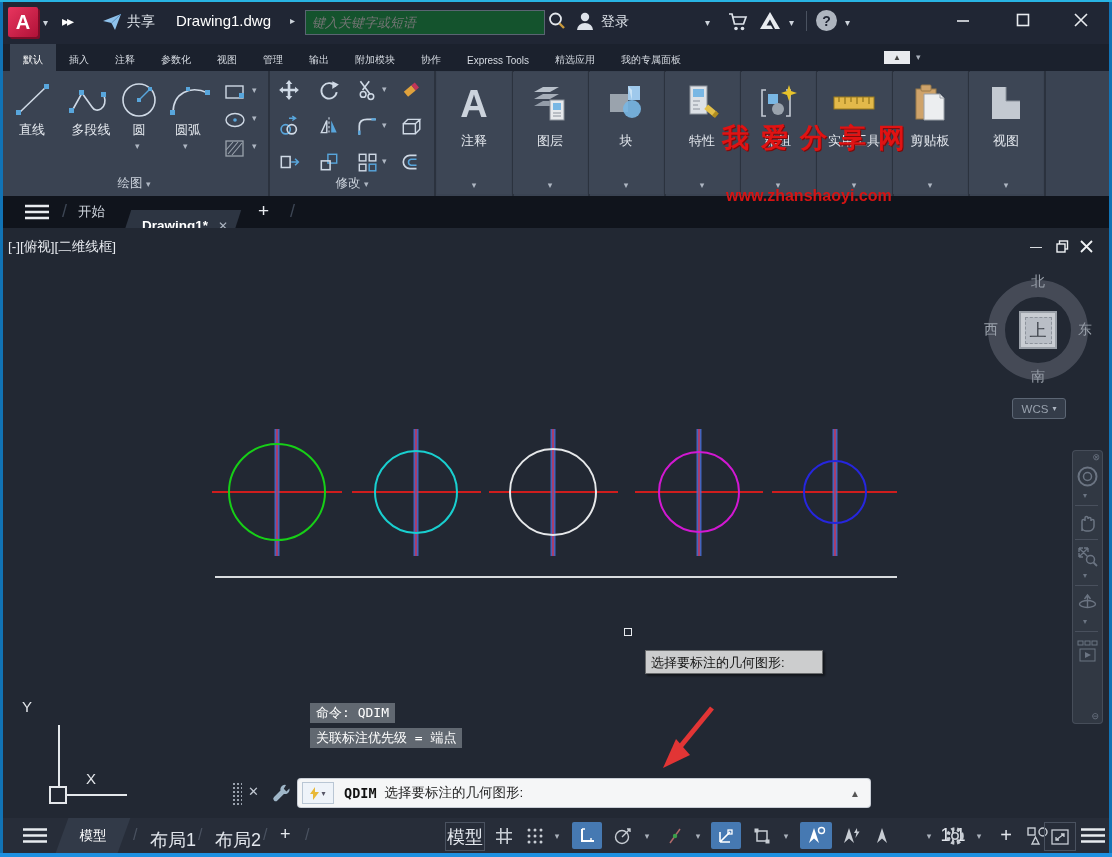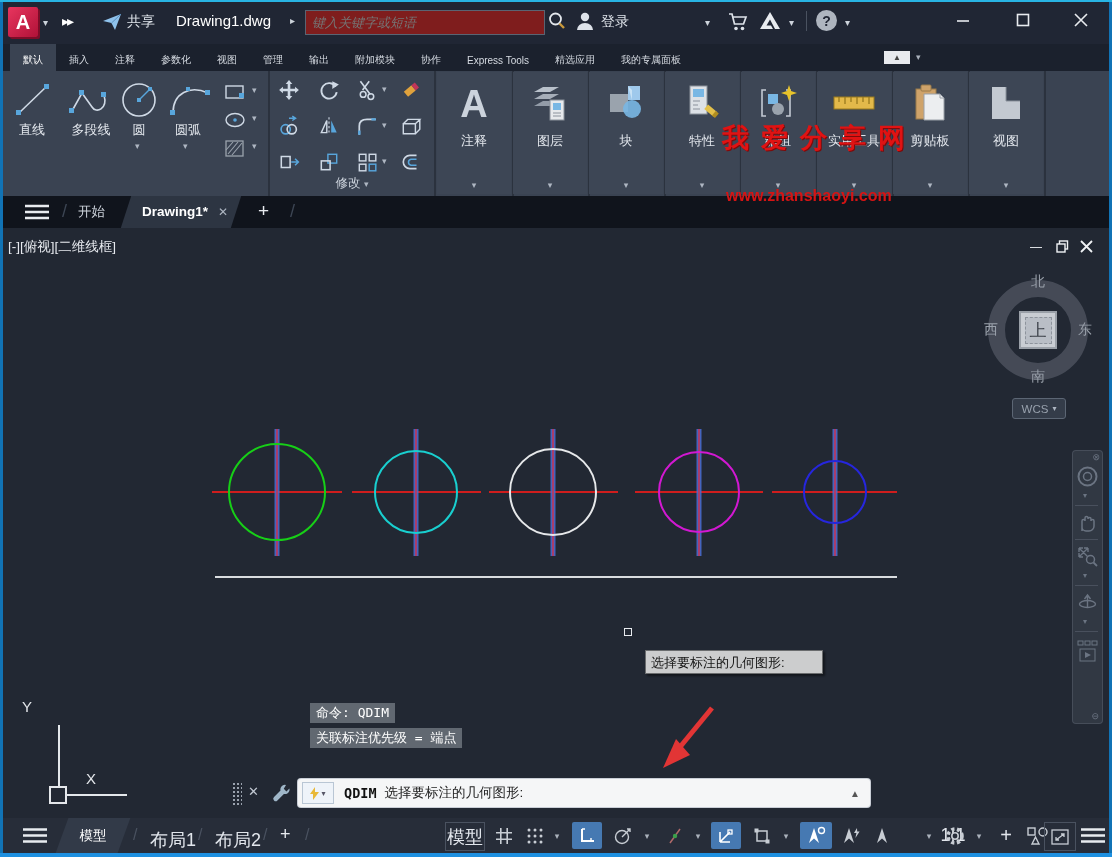--- a/index.html
+++ b/index.html
@@ -13,21 +13,21 @@
   .edge-right{right:0;top:2px;width:3px;height:851px;background:#1173b5;}
   .edge-bottom{left:0;bottom:0;width:1112px;height:4px;background:#1e90e0;}
 
   
   #titlebar{left:0;top:0;width:1112px;height:44px;background:#202634;}
   #applogo{left:8px;top:7px;width:30px;height:30px;background:linear-gradient(135deg,#e8355e,#b01238);
            color:#fff;font-weight:bold;font-size:20px;text-align:center;line-height:30px;border-radius:2px;
            box-shadow:2px 2px 0 #7d0c28;}
   .tb-caret{color:#cdd3db;font-size:10px;}
   .tb-txt{color:#dfe4ea;font-size:14px;}
-  #search-box{left:305px;top:10px;width:238px;height:23px;background:#7f1d1d;border:1px solid #5a6472;}
+  #search-box{left:305px;top:10px;width:238px;height:23px;background:#14532d;border:1px solid #5a6472;}
   #search-box input{width:100%;height:100%;background:transparent;border:none;outline:none;
       font-style:italic;color:#9aa3b0;font-size:13px;padding:0 6px;box-sizing:border-box;font-family:"Liberation Sans",sans-serif;}
   .winbtn{top:0;width:46px;height:40px;display:flex;align-items:center;justify-content:center;color:#e8ebef;}
 
   
   #tabrow{left:0;top:44px;width:1112px;height:27px;background:#1b212d;display:flex;align-items:stretch;padding-left:10px;box-sizing:border-box;}
   .rtab{display:flex;align-items:center;padding:16px 13px;color:#d6dbe2;font-size:10px;cursor:default;white-space:nowrap;}
   .rtab.active{background:#3a4352;color:#ffffff;}
   #ribbon-collapse{left:884px;top:51px;width:26px;height:13px;background:#e8eaee;display:flex;align-items:center;justify-content:center;color:#444;font-size:8px;}
   #ribbon-collapse-caret{left:916px;top:52px;color:#aab1bb;font-size:9px;}
@@ -42,21 +42,21 @@
   .bigpanel .bicon{margin-top:6px;height:52px;display:flex;align-items:center;justify-content:center;}
   .bigpanel .blabel{color:#e2e6ec;font-size:13px;margin-top:2px;}
   .bigpanel .bcaret{margin-top:auto;margin-bottom:4px;color:#aeb6c2;font-size:9px;}
   svg.ico{display:block;}
   .wm1{left:722px;top:120px;width:215px;color:#e01313;font-weight:bold;font-size:27px;letter-spacing:12px;white-space:nowrap;z-index:20;text-shadow:1px 1px 0 #7d0b0b;}
   .wm2{left:726px;top:155px;color:#d51414;font-weight:bold;font-size:16px;z-index:20;margin-top:32px;}
 
   
   #filetabs{left:0;top:196px;width:1112px;height:32px;background:#10141c;}
   .ft-slash{color:#3d4654;font-size:18px;}
-  #ft-active{left:120px;top:0px;width:122px;height:32px;}
+  #ft-active{left:120px;top:14px;width:122px;height:32px;}
   #ft-active .bg{position:absolute;left:6px;right:6px;top:0;bottom:0;background:#2d3542;transform:skewX(-18deg);}
   #ft-active .lbl{position:relative;color:#fff;font-weight:bold;font-size:13.5px;line-height:32px;margin-left:22px;}
   #ft-active .x{position:relative;color:#aeb6c2;margin-left:10px;font-size:12px;}
 
   
   #canvas{left:0;top:228px;width:1112px;height:590px;background:#222833;}
   #vp-label{left:8px;top:10px;color:#e6e9ee;font-size:13.5px;}
   .vpbtn{color:#f0f2f5;font-size:12px;}
   
   #vc-ring{left:988px;top:52px;width:100px;height:100px;border-radius:50%;border:17px solid rgba(125,131,144,0.38);box-sizing:border-box;}
@@ -246,20 +246,23 @@
       <svg class="abs ico" style="left:224px;top:40px;" width="22" height="18" viewBox="0 0 22 18">
         <ellipse cx="11" cy="9" rx="9" ry="6.5" stroke="#cfd9e5" stroke-width="1.4" fill="none"></ellipse>
           <circle cx="11" cy="9" r="1.8" fill="#58a6dc"></circle>
       </svg>
       <div class="abs caret" style="left:252px;top:42px;">▾</div>
       <svg class="abs ico" style="left:224px;top:68px;" width="22" height="20" viewBox="0 0 22 20">
         <rect x="2" y="2" width="17" height="15" stroke="#9aa3ad" stroke-width="1.3" fill="none"></rect>
         <path d="M4,15 L14,3 M8,16 L18,4 M2,11 L9,3" stroke="#9aa3ad" stroke-width="1.1"></path>
       </svg>
       <div class="abs caret" style="left:252px;top:70px;">▾</div>
+      <div class="plabel">
+        <span>绘图</span> <span class="caret">▾</span>
+      </div>
     </div>
     <div class="panel-div" style="left:268px;"></div>
 
     <div class="abs" style="left:270px;top:0;width:164px;height:125px;">
       <svg class="abs ico" style="left:8px;top:8px;" width="22" height="22" viewBox="0 0 20 20">
         <path d="M10 1 L13 4.5 H11.2 V8.8 H15.5 V7 L19 10 L15.5 13 V11.2 H11.2 V15.5 H13 L10 19 L7 15.5 H8.8 V11.2 H4.5 V13 L1 10 L4.5 7 V8.8 H8.8 V4.5 H7 Z" fill="#cfd9e5"></path>
       </svg>
       <svg class="abs ico" style="left:48px;top:8px;" width="22" height="22" viewBox="0 0 20 20">
         <path d="M16,7 A7,7 0 1 0 17,12" stroke="#cfd9e5" stroke-width="1.7" fill="none"></path>
         <path d="M13,2 L19,5 L13,9 Z" fill="#cfd9e5"></path>

